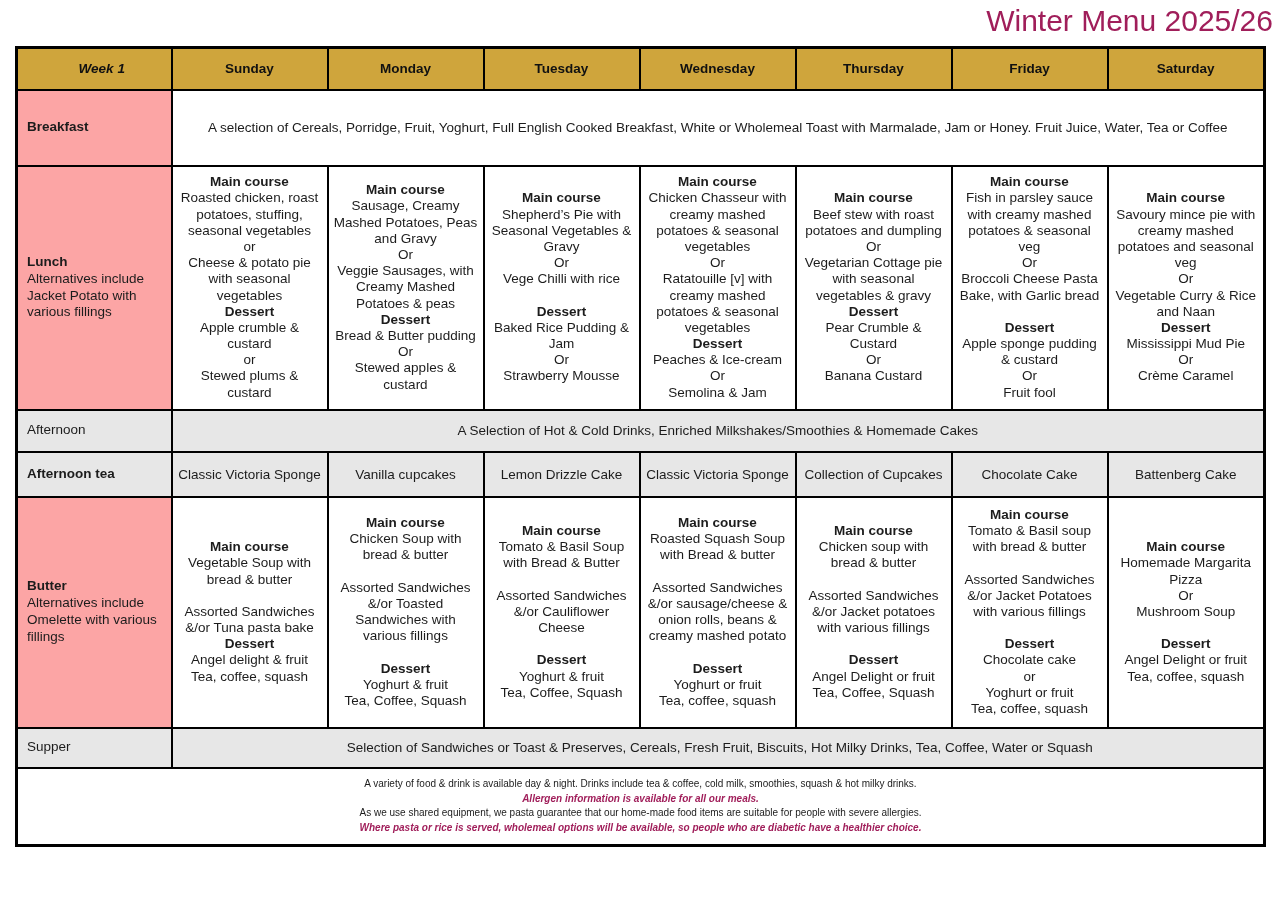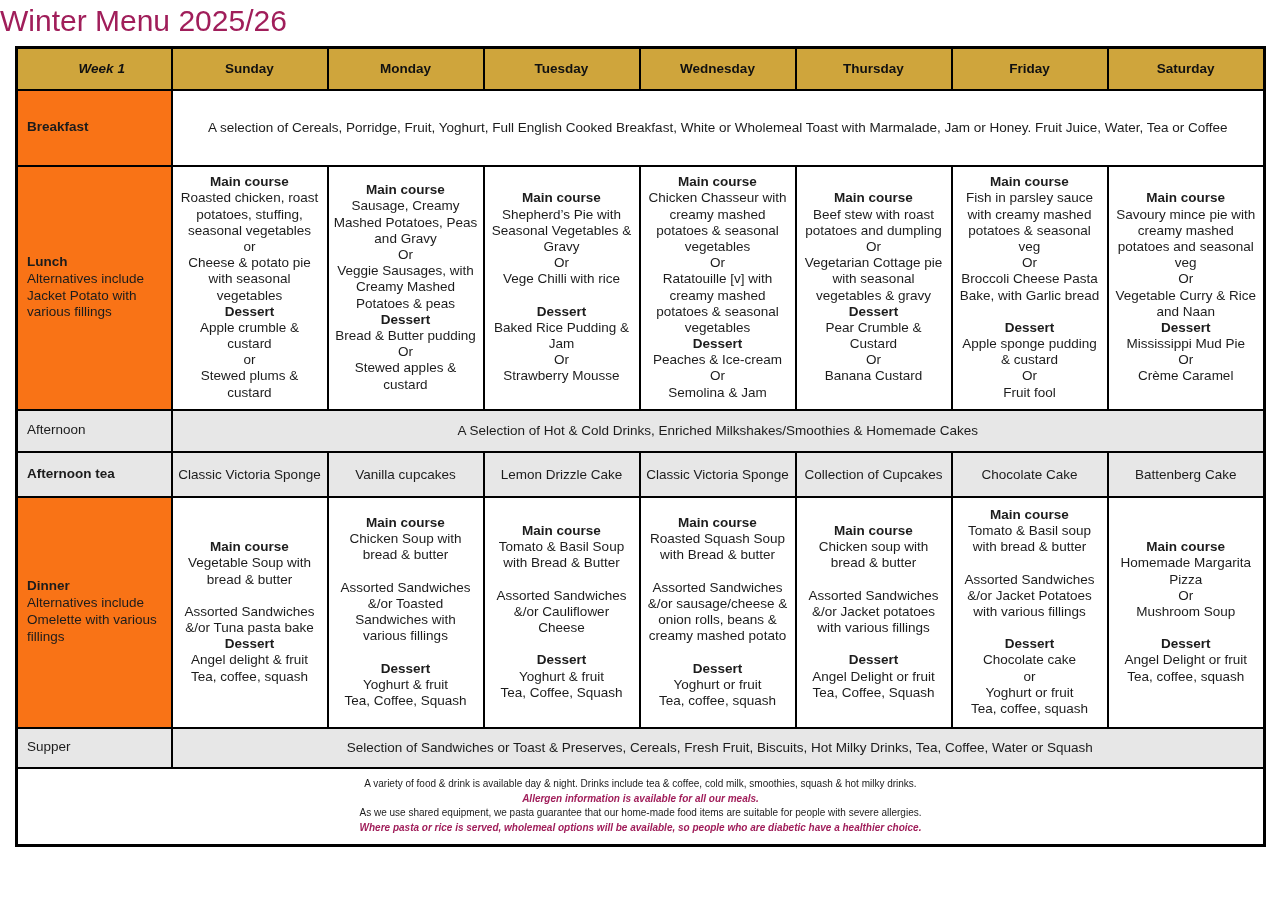--- a/index.html
+++ b/index.html
@@ -3,40 +3,40 @@
 <meta charset="utf-8">
 <style>
   :root { --gold:#cfa53c; --magenta:#a01e5a; --gray:#e7e7e7; --ink:#1c1c1c; }
   * { box-sizing:border-box; }
   html,body { margin:0; padding:0; }
   body {
     width:1281px; height:903px; background:#ffffff;
     font-family:"Liberation Sans", sans-serif; color:var(--ink);
   }
   .page-title {
-    margin:4px 8px 8px 0; text-align:left;
+    margin:4px 8px 8px 0; text-align:right;
     font-size:30px; font-weight:500; color:var(--magenta);
     font-family:"Liberation Sans", sans-serif;
   }
   table.menu {
     border-collapse:collapse; table-layout:fixed;
     width:1248px; margin:0 auto;
     border:3px solid #000;
   }
   th, td { border:2px solid #000; padding:3px 5px; }
   
   tr.head th {
     background:var(--gold); height:42px;
     font-size:13.5px; font-weight:bold; text-align:center; color:#111;
   }
   th.week-cell { color:#fff; font-style:italic; text-align:left; padding-left:20px; }
   
   td.label-cell {
     text-align:left; vertical-align:middle; padding:6px 9px;
-    font-size:13.5px; line-height:1.25; background:#f97316;
+    font-size:13.5px; line-height:1.25; background:#fca5a5;
   }
   .bold { font-weight:bold; }
   
   td.span-cell { text-align:center; vertical-align:middle; font-size:13.5px; }
   tr.gray td { background:var(--gray); }
   
   td.day-cell {
     text-align:center; vertical-align:middle; padding:4px 5px;
     font-size:13.5px; line-height:1.2; background:#fff;
   }
@@ -178,21 +178,21 @@
         <td class="tea-cell">Vanilla cupcakes</td>
         <td class="tea-cell">Lemon Drizzle Cake</td>
         <td class="tea-cell">Classic Victoria Sponge</td>
         <td class="tea-cell">Collection of Cupcakes</td>
         <td class="tea-cell">Chocolate Cake</td>
         <td class="tea-cell">Battenberg Cake</td>
       </tr>
 
     <tr class="r-dinner" id="dinner-row">
       <td class="label-cell">
-        <span class="bold">Dinner</span><br>
+        <span class="bold">Butter</span><br>
         <span>Alternatives include Omelette with various fillings</span>
       </td>
     <td class="day-cell">
           <div class="bold">Main course</div>
           <div>Vegetable Soup with bread &amp; butter</div>
           <div>&nbsp;</div>
           <div>Assorted Sandwiches &amp;/or Tuna pasta bake</div>
           <div class="bold">Dessert</div>
           <div>Angel delight &amp; fruit</div>
           <div>Tea, coffee, squash</div>

